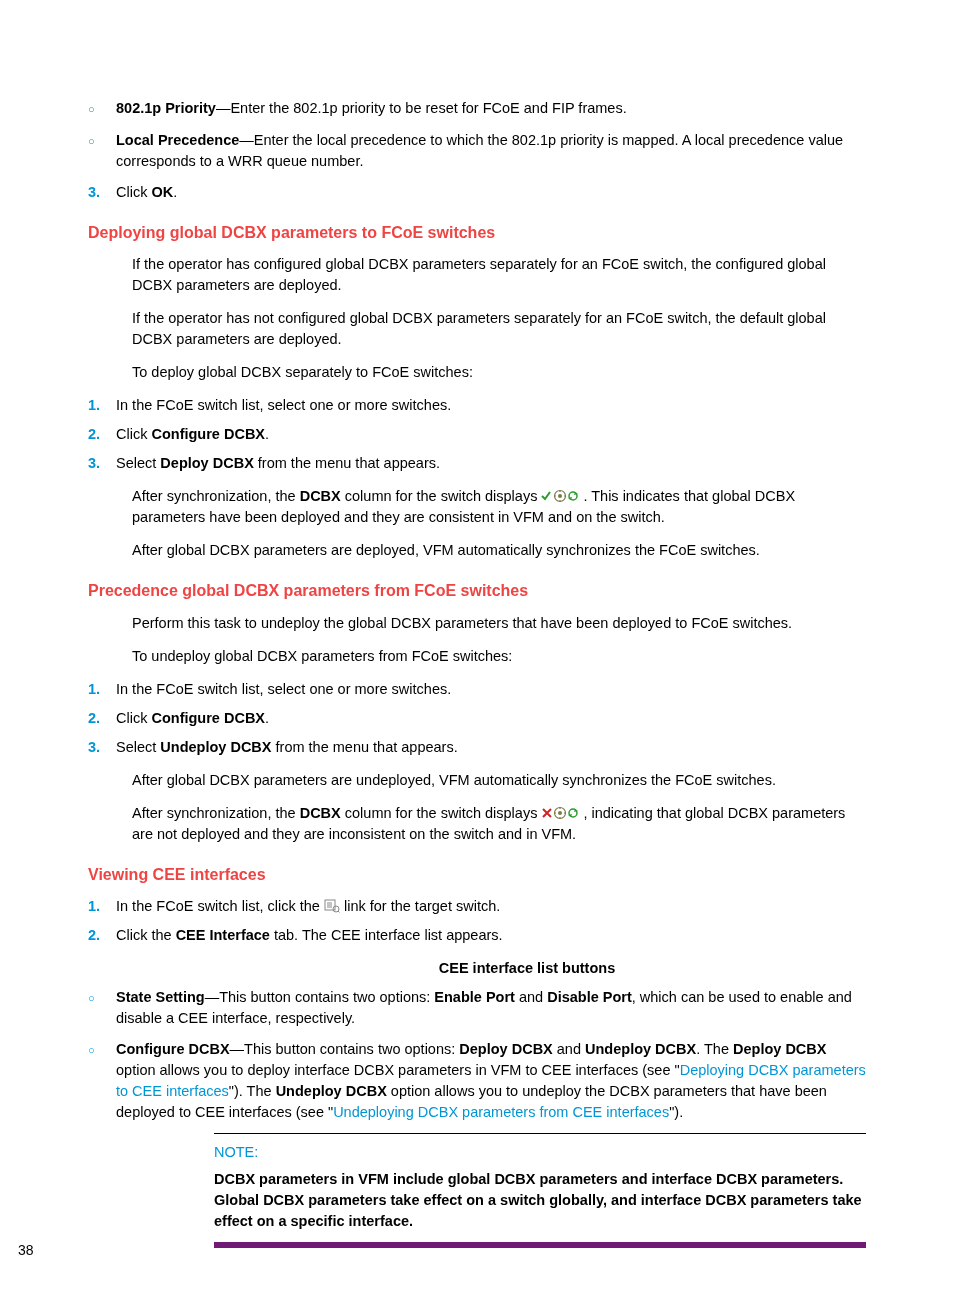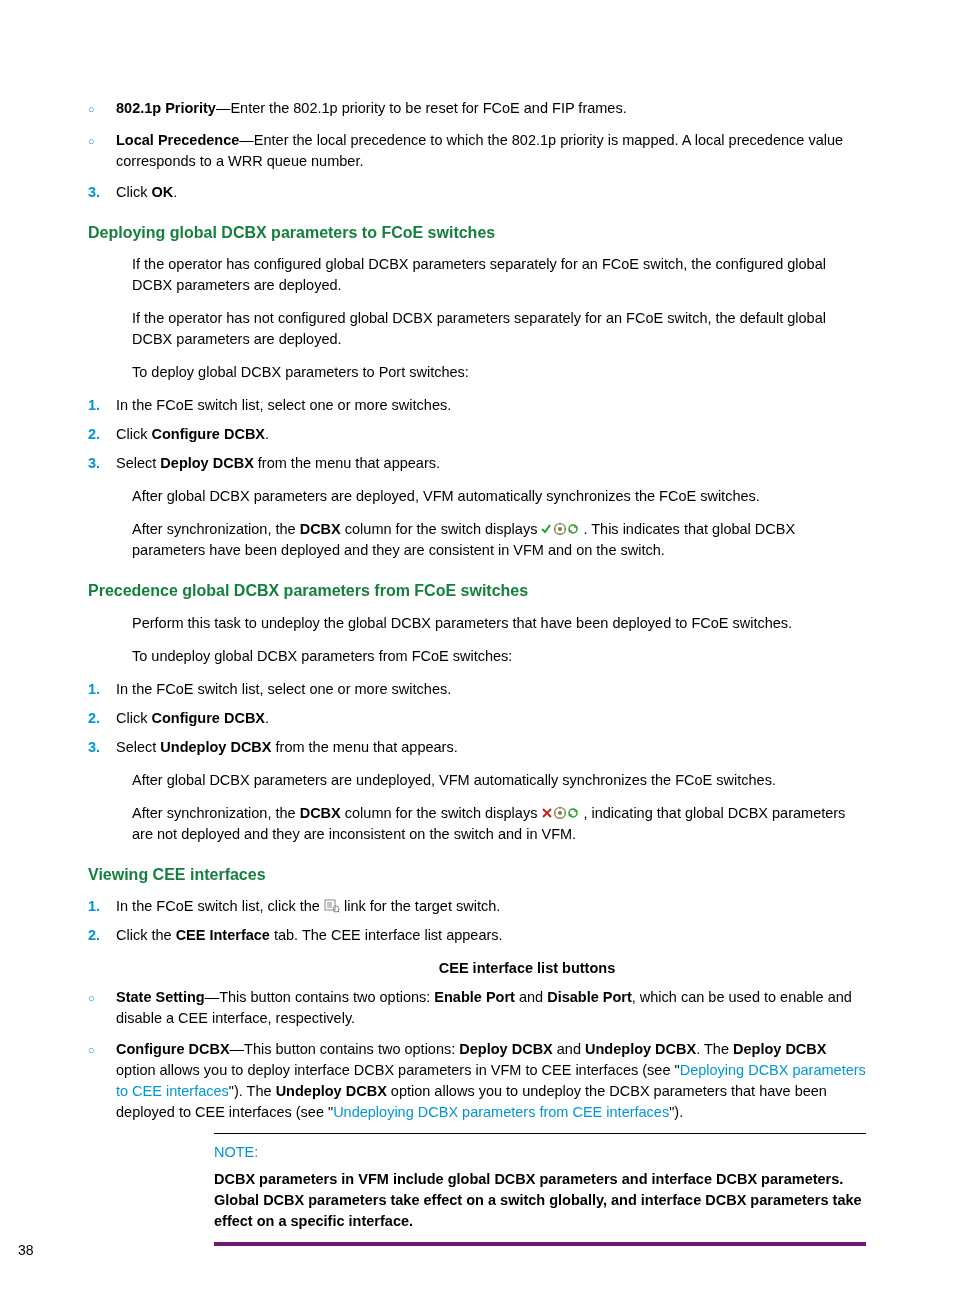--- a/index.html
+++ b/index.html
@@ -14,21 +14,21 @@
   .page {
     width: 954px;
     min-height: 1296px;
     padding: 98px 88px 40px 88px;
     box-sizing: border-box;
     position: relative;
   }
   .indent-1 { margin-left: 44px; }
   .indent-2 { margin-left: 112px; }
   .h3 {
-    color: #15803d;
+    color: #ef4444;
     font-weight: bold;
     font-size: 16px;
     margin: 18px 0 10px 0;
   }
   p { margin: 0 0 12px 0; }
   .ol-num { list-style: none; padding: 0; margin: 0 0 12px 0; }
   .ol-num > li { display: flex; margin: 0 0 8px 0; }
   .ol-num .marker {
     color: #0096d6;
     font-weight: bold;
@@ -48,21 +48,21 @@
   .ul-circle .content { flex: 1; }
   .b { font-weight: bold; text-align: center; }
   .link { color: #0096d6; }
   .icon-inline {
     display: inline-block;
     vertical-align: middle;
     line-height: 1;
   }
   .note-box {
     border-top: 1px solid #000;
-    border-bottom: 4px solid #701a75;
+    border-bottom: 6px solid #701a75;
     padding: 8px 0 10px 0;
     margin-top: 6px;
   }
   .note-box .title {
     color: #0096d6;
     margin: 0 0 6px 0;
   }
   .note-box .body { margin: 0; font-weight: bold; }
   .pagenum {
     position: absolute;
@@ -100,59 +100,59 @@
       <span class="content">
         <span>Click </span><span class="b">OK</span><span>.</span>
       </span>
     </li>
   </ol>
 
   <div class="h3">Deploying global DCBX parameters to FCoE switches</div>
 
   <p class="indent-1">If the operator has configured global DCBX parameters separately for an FCoE switch, the configured global DCBX parameters are deployed.</p>
   <p class="indent-1">If the operator has not configured global DCBX parameters separately for an FCoE switch, the default global DCBX parameters are deployed.</p>
-  <p class="indent-1">To deploy global DCBX parameters to Port switches:</p>
+  <p class="indent-1">To deploy global DCBX separately to FCoE switches:</p>
 
   <ol class="ol-num indent-1">
     <li>
       <span class="marker">1.</span>
       <span class="content">In the FCoE switch list, select one or more switches.</span>
     </li>
     <li>
       <span class="marker">2.</span>
       <span class="content">
         <span>Click </span><span class="b">Configure DCBX</span><span>.</span>
       </span>
     </li>
     <li>
       <span class="marker">3.</span>
       <span class="content">
         <span>Select </span><span class="b">Deploy DCBX</span><span> from the menu that appears.</span>
       </span>
     </li>
   </ol>
-
-  <p class="indent-1">After global DCBX parameters are deployed, VFM automatically synchronizes the FCoE switches.</p>
 
   <p class="indent-1">
     <span>After synchronization, the </span><span class="b">DCBX</span><span> column for the switch displays </span>
     <span class="icon-inline">
       <svg width="42" height="14" viewBox="0 0 42 14">
         <path d="M1 7 L4 10 L9 3" stroke="#2a9d2a" stroke-width="2" fill="none"></path>
         <circle cx="19" cy="7" r="5.5" fill="none" stroke="#7a7a4a" stroke-width="1.2"></circle>
         <circle cx="19" cy="7" r="2" fill="#7a7a4a"></circle>
         <path d="M19 1 L19 3 M19 11 L19 13 M13 7 L15 7 M23 7 L25 7" stroke="#7a7a4a" stroke-width="1.2"></path>
         <path d="M28 7 A4 4 0 1 1 36 7" stroke="#2a9d2a" stroke-width="1.5" fill="none"></path>
         <path d="M34 3 L37 5 L33 6 Z" fill="#2a9d2a"></path>
         <path d="M36 7 A4 4 0 1 1 28 7" stroke="#2a9d2a" stroke-width="1.5" fill="none"></path>
         <path d="M30 11 L27 9 L31 8 Z" fill="#2a9d2a"></path>
       </svg>
     </span><span>. This indicates that global DCBX parameters have been deployed and they are consistent in VFM and on the switch.</span>
   </p>
 
+  <p class="indent-1">After global DCBX parameters are deployed, VFM automatically synchronizes the FCoE switches.</p>
+
   <div class="h3">Precedence global DCBX parameters from FCoE switches</div>
 
   <p class="indent-1">Perform this task to undeploy the global DCBX parameters that have been deployed to FCoE switches.</p>
   <p class="indent-1">To undeploy global DCBX parameters from FCoE switches:</p>
 
   <ol class="ol-num indent-1">
     <li>
       <span class="marker">1.</span>
       <span class="content">In the FCoE switch list, select one or more switches.</span>
     </li>

